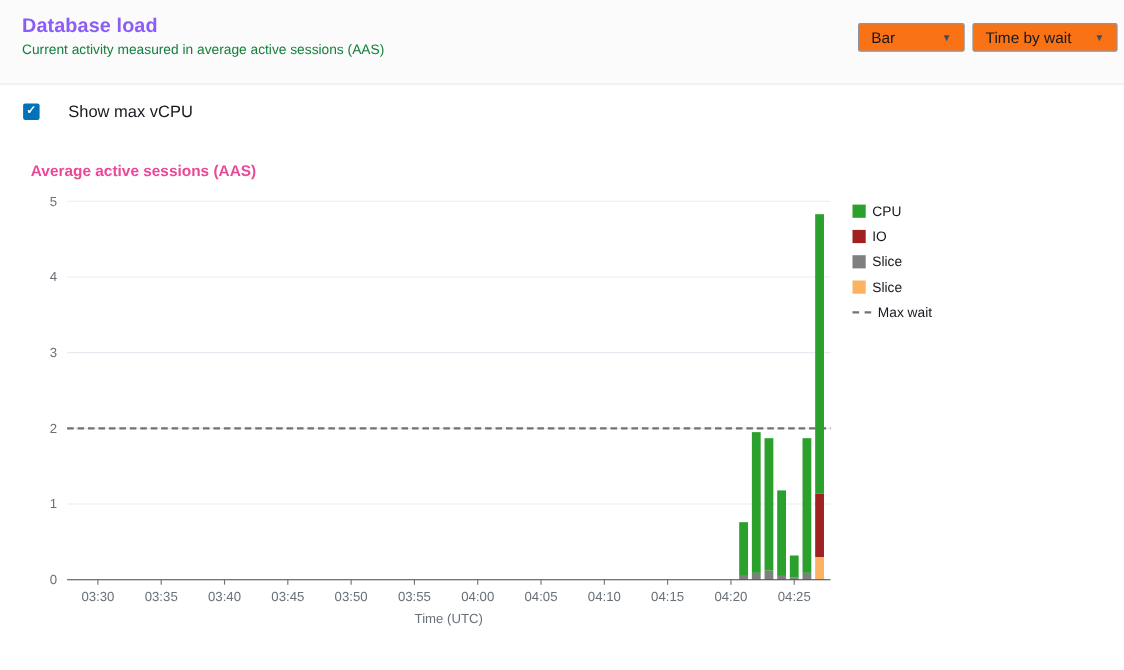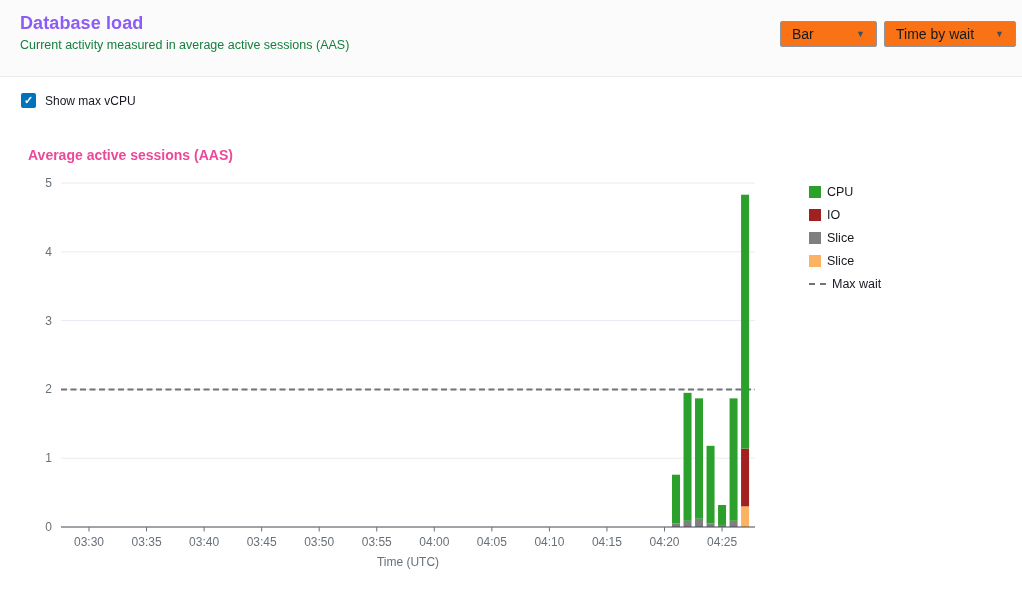--- a/index.html
+++ b/index.html
@@ -32,27 +32,27 @@
   #select-slice-by{left:884px;width:132px;}
   .checkbox-row{
     position:absolute;left:21px;top:93px;display:flex;align-items:center;
   }
   .checkbox{
     width:15px;height:15px;border-radius:2px;background:#0073bb;
     display:flex;align-items:center;justify-content:center;cursor:pointer;
     flex:0 0 auto;
   }
   .checkbox .tick{color:#fff;font-size:11px;font-weight:700;line-height:1;}
-  .checkbox-label{margin-left:9px;font-size:12px;color:#16191f;}
+  .checkbox-label{margin-left:26px;font-size:15px;color:#16191f;}
   .chart-title{
     position:absolute;left:28px;top:147px;
     font-size:14px;font-weight:700;color:#ec4899;
   }
   #chart-wrap{position:absolute;left:0;top:170px;width:1022px;height:439px;}
-  #legend{position:absolute;left:809px;top:185px;}
+  #legend{position:absolute;left:775px;top:185px;}
   .legend-row{display:flex;align-items:center;height:13px;margin-bottom:10px;}
   .legend-swatch{width:12px;height:12px;margin-right:6px;flex:0 0 auto;}
   .legend-dash{width:17px;height:0;border-top:2px dashed #737373;margin-right:6px;flex:0 0 auto;}
   .legend-label{font-size:12.5px;color:#16191f;white-space:nowrap;}
   svg text{font-family:"Liberation Sans", sans-serif;}
 </style>
 </head>
 <body>
 
 <div class="header-band">

